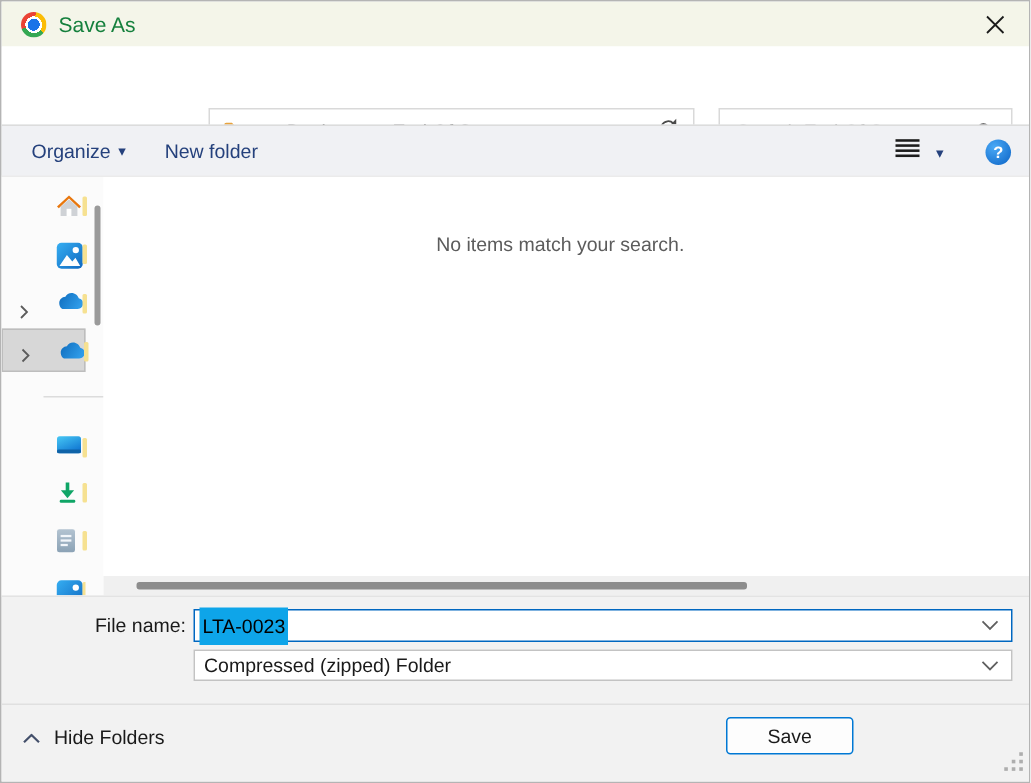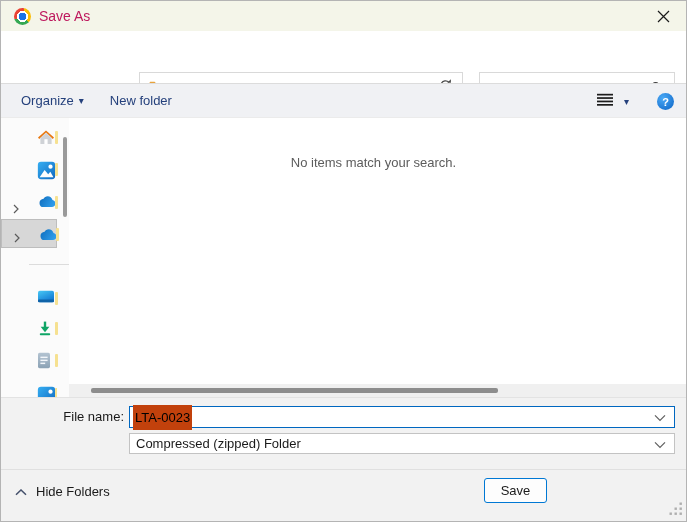--- a/index.html
+++ b/index.html
@@ -5,21 +5,21 @@
   html,body{margin:0;padding:0;background:#fff;}
   *{box-sizing:border-box;font-family:"Liberation Sans",sans-serif;}
   .window{position:relative;width:687px;height:522px;background:#fff;border:1px solid #b4b4b4;overflow:hidden;}
 
   
   .titlebar{position:absolute;left:0;top:0;width:100%;height:30px;background:#f4f5e9;}
   .chrome-icon{position:absolute;left:13px;top:7px;width:17px;height:17px;border-radius:50%;
     background:
       radial-gradient(circle at 50% 50%, #1a73e8 0 4px, #ffffff 4px 5.6px, rgba(0,0,0,0) 5.6px),
       conic-gradient(from 250deg, #ea4335 0 120deg, #fbbc05 120deg 240deg, #34a853 240deg 360deg);}
-  .title-text{position:absolute;left:38px;top:7px;font-size:14px;color:#be185d;}
+  .title-text{position:absolute;left:38px;top:7px;font-size:14px;color:#15803d;}
   .close-btn{position:absolute;right:6px;top:0;width:34px;height:30px;display:flex;align-items:center;justify-content:center;cursor:default;}
   .close-btn svg{display:block;}
 
   
   .navbar{position:absolute;left:0;top:30px;width:100%;height:52px;background:#fff;}
   .nav-btn{position:absolute;top:44px;height:26px;display:flex;align-items:center;justify-content:center;font-size:17px;}
   .nav-back{left:10px;width:26px;color:#8b8b8b;}
   .nav-fwd{left:44px;width:26px;color:#8b8b8b;}
   .nav-recent{left:76px;width:20px;}
   .nav-up{left:104px;width:26px;color:#3d3d3d;}
@@ -71,29 +71,29 @@
   .empty-msg{position:absolute;left:0;top:37px;width:100%;text-align:center;font-size:13px;color:#5c5c5c;padding-right:10px;}
   .h-scrollbar{position:absolute;left:0;top:266px;width:100%;height:13px;background:#f0f0f0;}
   .h-thumb{position:absolute;left:22px;top:4px;width:407px;height:5px;background:#8d8d8d;border-radius:2px;}
 
   
   .footer{position:absolute;left:0;top:396px;width:100%;height:126px;background:#f2f2f2;border-top:1px solid #e3e3e3;}
   .field-label{position:absolute;left:0;width:123px;text-align:right;font-size:13px;color:#1a1a1a;}
   .lbl-filename{top:11px;}
   .lbl-type{top:38px;}
   .filename-box{position:absolute;left:128px;top:8px;width:546px;height:22px;background:#fff;border:1px solid #0067c0;display:flex;align-items:center;}
-  .filename-text{margin-left:3px;font-size:13px;background:#c2410c;color:#000;padding:5px 2px;white-space:nowrap;}
+  .filename-text{margin-left:3px;font-size:13px;background:#0ea5e9;color:#000;padding:5px 2px;white-space:nowrap;}
   .type-box{position:absolute;left:128px;top:35px;width:546px;height:21px;background:#fff;border:1px solid #c3c3c3;display:flex;align-items:center;}
   .type-text{margin-left:6px;font-size:13px;color:#1a1a1a;white-space:nowrap;}
   .box-spacer{flex:1;}
   .box-chevron{padding:0 8px;display:flex;}
   .footer-rule{position:absolute;left:0;top:71px;width:100%;height:1px;background:#e0e0e0;}
   .hide-folders{position:absolute;left:14px;top:86px;display:flex;align-items:center;gap:9px;font-size:13px;color:#1a1a1a;}
   .btn{position:absolute;top:80px;height:25px;background:#fdfdfd;border-radius:3px;font-size:13px;color:#1a1a1a;display:flex;align-items:center;justify-content:center;}
-  .btn-save{left:483px;width:63px;border:1px solid #0078d4;}
+  .btn-save{left:483px;width:85px;border:1px solid #0078d4;}
   .btn-cancel{left:580px;width:86px;border:1px solid #ababab;}
   .resize-grip{position:absolute;right:3px;bottom:3px;}
 </style>
 </head>
 <body>
 
 <svg width="0" height="0" style="position:absolute">
   <defs>
     <linearGradient id="odg" x1="0" y1="0" x2="1" y2="0.4">
       <stop offset="0" stop-color="#0f6cbd"></stop>

